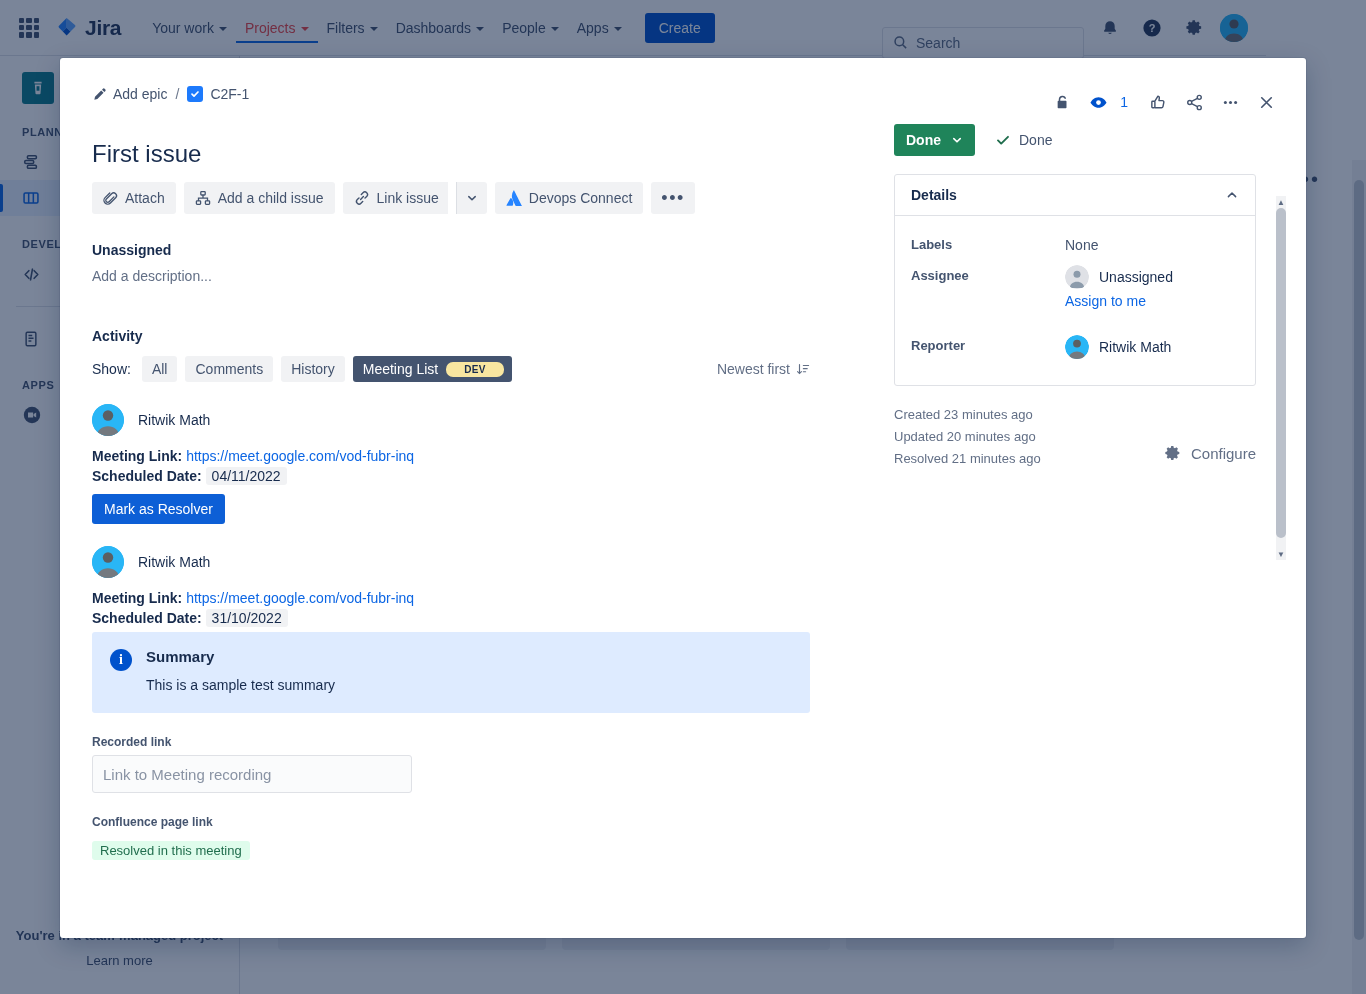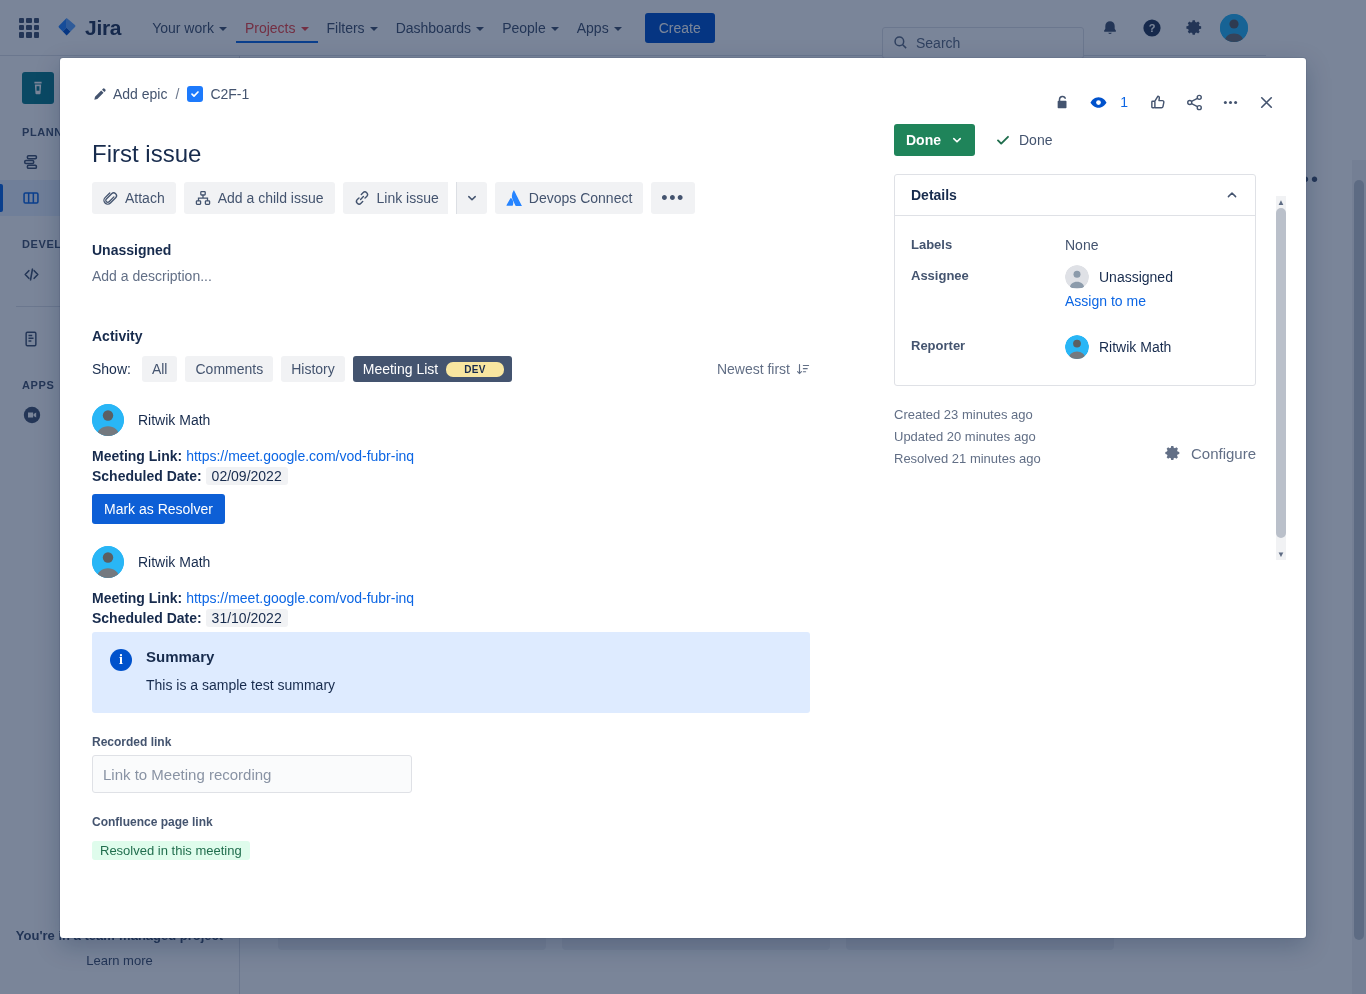--- a/index.html
+++ b/index.html
@@ -538,21 +538,21 @@
             </svg>
           </span>
           <span class="author-name">Ritwik Math</span>
         </div>
         <div class="mline">
           <b>Meeting Link:</b>
           <a class="mlink" href="#">https://meet.google.com/vod-fubr-inq</a>
         </div>
         <div class="mline tight">
           <b>Scheduled Date:</b>
-          <span class="date-pill">02/09/2022</span>
+          <span class="date-pill">04/11/2022</span>
         </div>
         <button class="resolver-btn">Mark as Resolver</button>
       </div>
 
       <div class="meeting-entry">
         <div class="author-row">
           <span class="avatar32">
             <svg width="32" height="32" viewBox="0 0 32 32">
               <circle cx="16" cy="16" r="16" fill="#29B6F6"></circle>
               <circle cx="16" cy="11.5" r="5.2" fill="#5b5f63"></circle>

